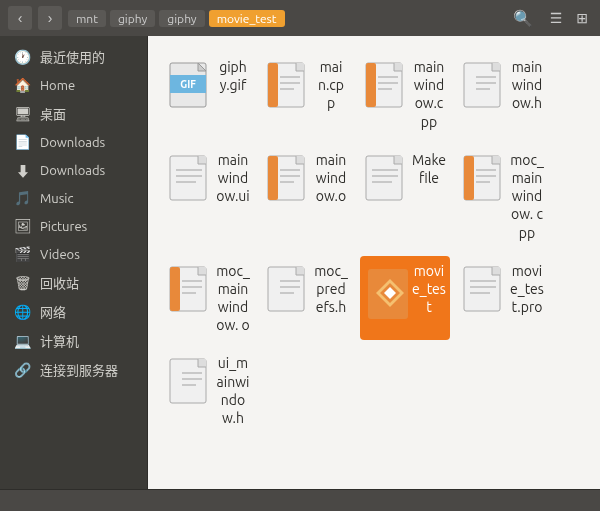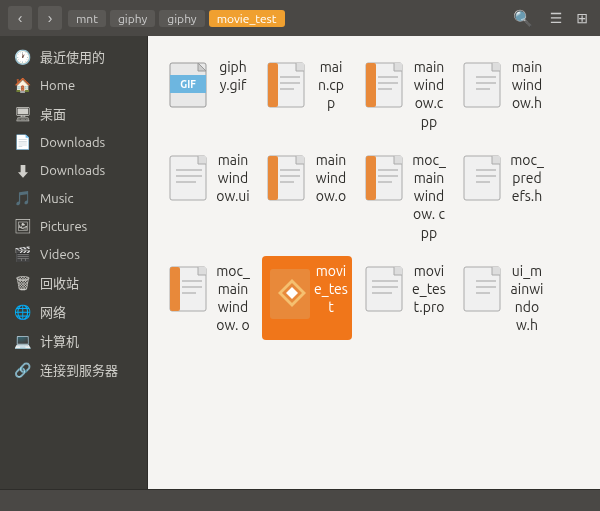--- a/index.html
+++ b/index.html
@@ -341,56 +341,69 @@
     </svg></div>
           </div>
           <div class="file-label">mainwindow.o</div>
         </div>
         <div class="file-item">
           <div class="file-icon-wrapper">
             <div class="doc-icon"><svg viewBox="0 0 48 58" xmlns="http://www.w3.org/2000/svg">
       <rect x="2" y="2" width="36" height="44" rx="2" fill="#f0f0f0" stroke="#aaa" stroke-width="1"></rect>
       <polygon points="30,2 38,2 38,10 30,10" fill="#ddd"></polygon>
       <polyline points="30,2 30,10 38,10" fill="none" stroke="#aaa" stroke-width="1"></polyline>
+      <line x1="8" y1="16" x2="34" y2="16" stroke="#bbb" stroke-width="1.5"></line>
+      <line x1="8" y1="22" x2="34" y2="22" stroke="#bbb" stroke-width="1.5"></line>
+      <line x1="8" y1="28" x2="28" y2="28" stroke="#bbb" stroke-width="1.5"></line>
+    </svg></div>
+          </div>
+          <div class="file-label">Makefile</div>
+        </div>
+        <div class="file-item">
+          <div class="file-icon-wrapper">
+            <div class="doc-icon"><svg viewBox="0 0 48 58" xmlns="http://www.w3.org/2000/svg">
+      <rect x="2" y="2" width="36" height="44" rx="2" fill="#f0f0f0" stroke="#aaa" stroke-width="1"></rect>
+      <polygon points="30,2 38,2 38,10 30,10" fill="#ddd"></polygon>
+      <polyline points="30,2 30,10 38,10" fill="none" stroke="#aaa" stroke-width="1"></polyline>
       <rect x="2" y="2" width="10" height="44" rx="2" fill="#e8893a"></rect>
       <line x1="14" y1="16" x2="34" y2="16" stroke="#bbb" stroke-width="1.5"></line>
       <line x1="14" y1="22" x2="34" y2="22" stroke="#bbb" stroke-width="1.5"></line>
       <line x1="14" y1="28" x2="28" y2="28" stroke="#bbb" stroke-width="1.5"></line>
     </svg></div>
           </div>
           <div class="file-label">moc_mainwindow.
 cpp</div>
         </div>
         <div class="file-item">
           <div class="file-icon-wrapper">
             <div class="doc-icon"><svg viewBox="0 0 48 58" xmlns="http://www.w3.org/2000/svg">
       <rect x="2" y="2" width="36" height="44" rx="2" fill="#f0f0f0" stroke="#aaa" stroke-width="1"></rect>
       <polygon points="30,2 38,2 38,10 30,10" fill="#ddd"></polygon>
       <polyline points="30,2 30,10 38,10" fill="none" stroke="#aaa" stroke-width="1"></polyline>
-      <line x1="14" y1="16" x2="34" y2="16" stroke="#bbb" stroke-width="1.5"></line>
-      <line x1="14" y1="22" x2="34" y2="22" stroke="#bbb" stroke-width="1.5"></line>
-      <line x1="14" y1="28" x2="28" y2="28" stroke="#bbb" stroke-width="1.5"></line>
-    </svg></div>
-          </div>
-          <div class="file-label">moc_predefs.h</div>
-        </div>
-        <div class="file-item">
-          <div class="file-icon-wrapper">
-            <div class="doc-icon"><svg viewBox="0 0 48 58" xmlns="http://www.w3.org/2000/svg">
-      <rect x="2" y="2" width="36" height="44" rx="2" fill="#f0f0f0" stroke="#aaa" stroke-width="1"></rect>
-      <polygon points="30,2 38,2 38,10 30,10" fill="#ddd"></polygon>
-      <polyline points="30,2 30,10 38,10" fill="none" stroke="#aaa" stroke-width="1"></polyline>
       <rect x="2" y="2" width="10" height="44" rx="2" fill="#e8893a"></rect>
       <line x1="14" y1="16" x2="34" y2="16" stroke="#bbb" stroke-width="1.5"></line>
       <line x1="14" y1="22" x2="34" y2="22" stroke="#bbb" stroke-width="1.5"></line>
       <line x1="14" y1="28" x2="28" y2="28" stroke="#bbb" stroke-width="1.5"></line>
     </svg></div>
           </div>
           <div class="file-label">moc_mainwindow.
 o</div>
+        </div>
+        <div class="file-item">
+          <div class="file-icon-wrapper">
+            <div class="doc-icon"><svg viewBox="0 0 48 58" xmlns="http://www.w3.org/2000/svg">
+      <rect x="2" y="2" width="36" height="44" rx="2" fill="#f0f0f0" stroke="#aaa" stroke-width="1"></rect>
+      <polygon points="30,2 38,2 38,10 30,10" fill="#ddd"></polygon>
+      <polyline points="30,2 30,10 38,10" fill="none" stroke="#aaa" stroke-width="1"></polyline>
+      <line x1="14" y1="16" x2="34" y2="16" stroke="#bbb" stroke-width="1.5"></line>
+      <line x1="14" y1="22" x2="34" y2="22" stroke="#bbb" stroke-width="1.5"></line>
+      <line x1="14" y1="28" x2="28" y2="28" stroke="#bbb" stroke-width="1.5"></line>
+    </svg></div>
+          </div>
+          <div class="file-label">moc_predefs.h</div>
         </div>
         <div class="file-item selected">
           <div class="file-icon-wrapper">
             <div class="doc-icon"><svg viewBox="0 0 48 58" xmlns="http://www.w3.org/2000/svg">
       <rect x="4" y="4" width="40" height="50" rx="3" fill="#e8893a"></rect>
       <polygon points="26,14 40,28 26,42 12,28" fill="#f5c070"></polygon>
       <polygon points="26,18 36,28 26,38 16,28" fill="#e8893a"></polygon>
       <polygon points="26,22 32,28 26,34 20,28" fill="#fff"></polygon>
     </svg></div>
           </div>

